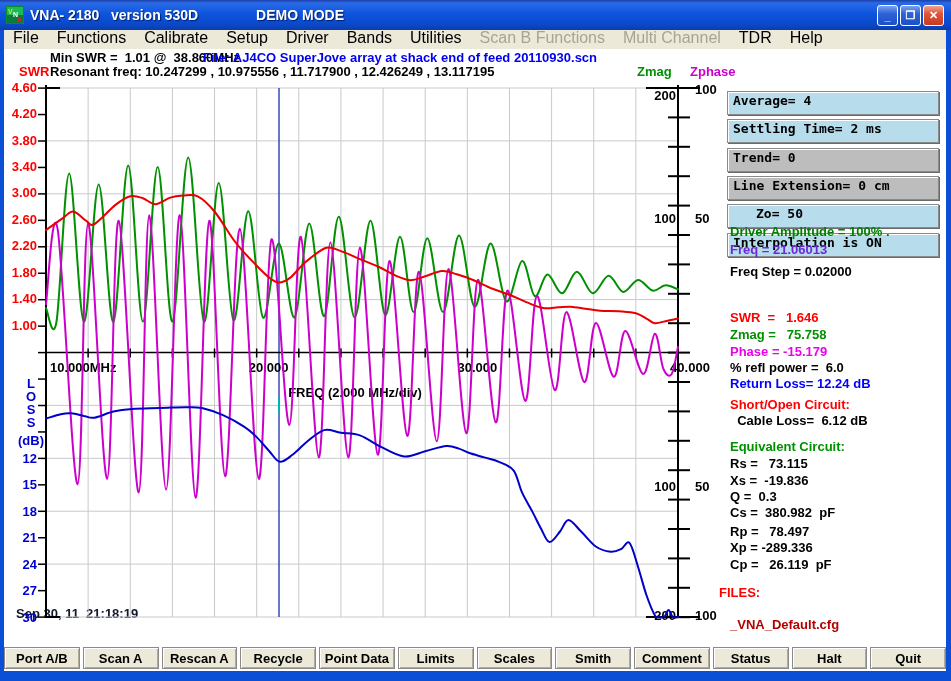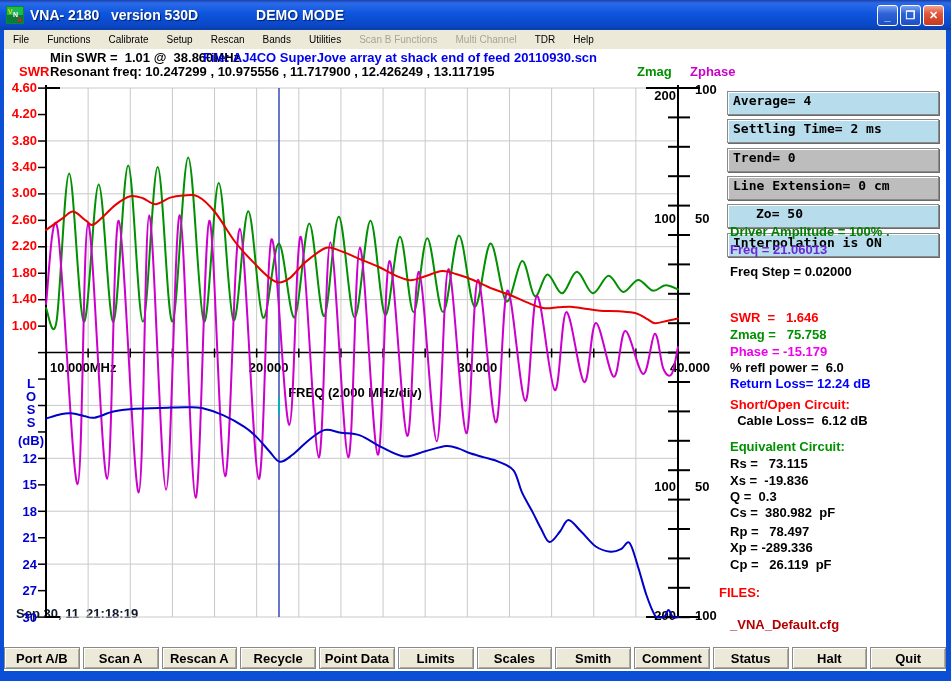--- a/index.html
+++ b/index.html
@@ -9,21 +9,21 @@
     display:flex;align-items:center;}
   .appicon{width:18px;height:18px;margin-left:6px;flex:0 0 auto;}
   .title{color:#fff;font-weight:bold;font-size:14px;margin-left:6px;white-space:pre;text-shadow:1px 1px 1px #00206a;}
   .demo{color:#fff;font-weight:bold;font-size:14px;margin-left:58px;white-space:pre;text-shadow:1px 1px 1px #00206a;}
   .winbtns{position:absolute;right:7px;top:5px;display:flex;gap:2px;}
   .wbtn{width:21px;height:21px;border-radius:3px;border:1px solid #fff;
     display:flex;align-items:center;justify-content:center;color:#fff;font-size:11px;font-weight:bold;
     background:linear-gradient(180deg,#7ba1ef 0%,#2e63d8 40%,#1e4fc4 100%);box-sizing:border-box;}
   .wbtn.close{background:linear-gradient(180deg,#f2a28c 0%,#e0563a 40%,#c63a20 100%);}
   .menubar{position:absolute;left:4px;top:30px;width:942px;height:19px;background:#ece9d8;
-    border-bottom:1px solid #c8c4b0;display:flex;align-items:center;font-size:10px;}
+    border-bottom:1px solid #c8c4b0;display:flex;align-items:flex-end;font-size:16px;}
   .menuitem{padding:2px 9px;color:#000;white-space:pre;}
   .menuitem.disabled{color:#a8a492;}
   .content{position:absolute;left:4px;top:49px;width:942px;height:622px;background:#fff;}
   .abs{position:absolute;white-space:pre;font-weight:bold;font-size:13px;line-height:13px;}
   #chart{position:absolute;left:0;top:0;}
   .panelrow{position:absolute;width:212px;height:24px;box-sizing:border-box;
     font-family:"DejaVu Sans Mono",monospace;font-weight:bold;font-size:13px;line-height:17px;
     padding-left:5px;white-space:pre;color:#000;
     border:1px solid #8a8a8a;box-shadow:inset 1px 1px 0 #ffffff,1px 1px 0 #6a6a6a;}
   .btnbar{position:absolute;left:4px;top:647px;width:942px;height:22px;display:flex;gap:3px;}
@@ -53,21 +53,21 @@
       <span class="wbtn">❐</span>
       <span class="wbtn close">✕</span>
     </span>
   </div>
 
   <div class="menubar" id="menubar">
       <span class="menuitem">File</span>
       <span class="menuitem">Functions</span>
       <span class="menuitem">Calibrate</span>
       <span class="menuitem">Setup</span>
-      <span class="menuitem">Rescan</span>
+      <span class="menuitem">Driver</span>
       <span class="menuitem">Bands</span>
       <span class="menuitem">Utilities</span>
       <span class="menuitem disabled">Scan B Functions</span>
       <span class="menuitem disabled">Multi Channel</span>
       <span class="menuitem">TDR</span>
       <span class="menuitem">Help</span>
     </div>
 
   <div class="content">
     <div class="abs" style="left:46px;top:2px;color:#000">Min SWR =  1.01 @  38.860MHz</div>

